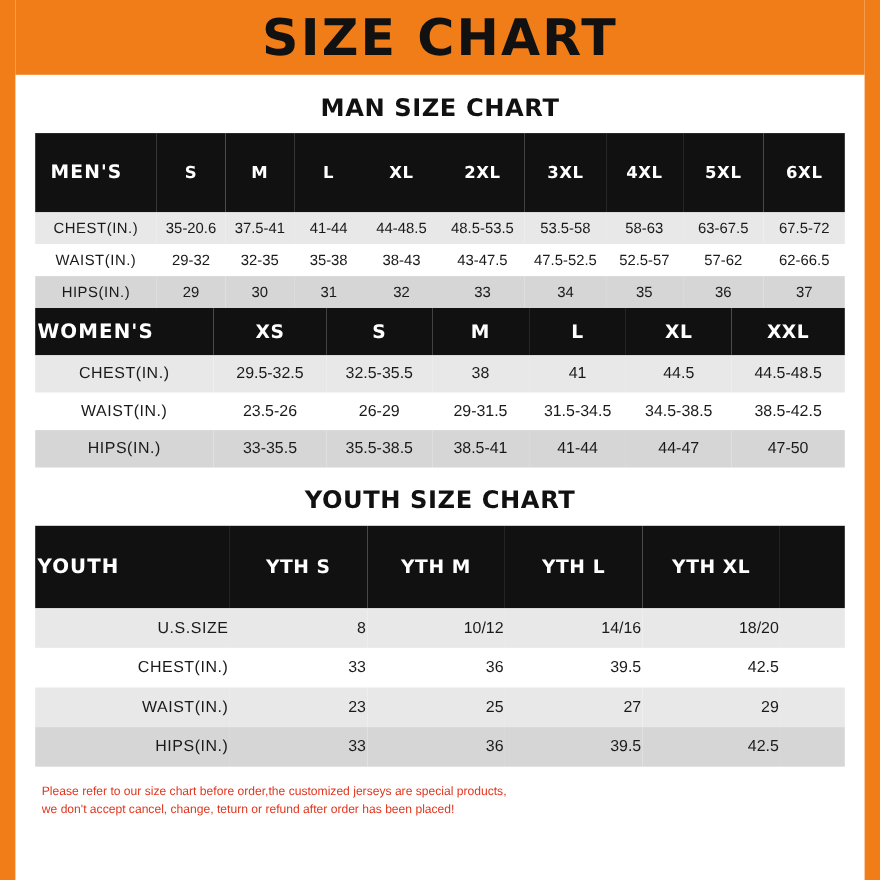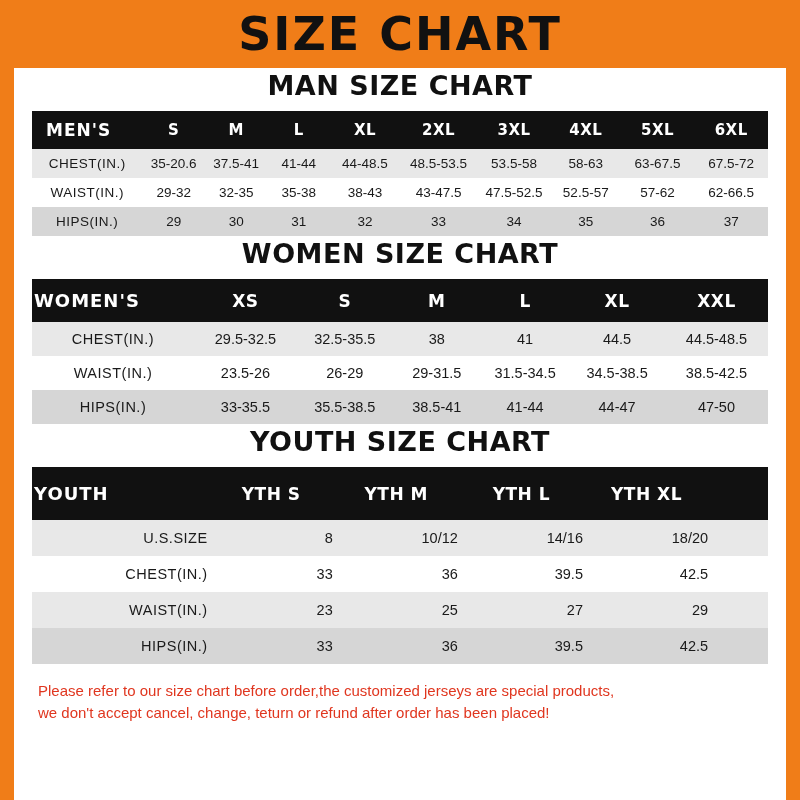--- a/index.html
+++ b/index.html
@@ -33,37 +33,37 @@
     color: #111111;
     line-height: 1;
   }
   .content {
     padding: 0 18px;
   }
   .section-title {
     text-align: center;
     font-family: "DejaVu Sans", sans-serif;
     font-weight: bold;
-    font-size: 27px;
+    font-size: 22px;
     color: #111111;
     letter-spacing: 0.5px;
-    margin: 2px 0 10px 0;
+    margin: 18px 0 10px 0;
   }
   table.size-table {
     width: 100%;
     border-collapse: collapse;
     table-layout: fixed;
   }
   table.size-table th {
     background: #111111;
     color: #ffffff;
     font-family: "DejaVu Sans", sans-serif;
     font-weight: bold;
     font-size: 15px;
-    padding: 9px 2px;
+    padding: 26px 2px;
     text-align: center;
     letter-spacing: 0.5px;
   }
   table.size-table th.rowhead {
     text-align: left;
     padding-left: 14px;
     font-size: 17px;
     letter-spacing: 1px;
   }
   table.size-table td {
@@ -81,28 +81,28 @@
   tr.row-a td { background: #e8e8e8; }
   tr.row-b td { background: #ffffff; }
   tr.row-c td { background: #d6d6d6; }
 
   
   #women-table td { font-size: 14.5px; padding: 9px 1px; }
   #women-table th { font-size: 17px; padding: 11px 2px; }
   #women-table th.rowhead { font-size: 18px; }
 
   #youth-table td { font-size: 14.5px; padding: 10px 1px; text-align: right; }
-  #youth-table th { font-size: 17px; padding: 16px 2px; }
+  #youth-table th { font-size: 17px; padding: 27px 2px; }
   #youth-table th.rowhead { font-size: 18px; }
 
   .footer-note {
     margin-top: 16px;
     padding: 0 6px 8px 6px;
     color: #e0361f;
-    font-size: 15px;
+    font-size: 11px;
     line-height: 1.45;
     font-family: "Liberation Sans", sans-serif;
   }
   .footer-note div { white-space: nowrap; }
 </style>
 </head>
 <body>
 
 <div id="page">
 
@@ -173,21 +173,20 @@
           <td>32</td>
           <td>33</td>
           <td>34</td>
           <td>35</td>
           <td>36</td>
           <td>37</td>
         </tr>
       </tbody>
     </table>
 
-    <div class="section-title">WOMEN SIZE CHART</div>
     <table class="size-table" id="women-table">
       <colgroup>
         <col style="width:22%">
           <col style="width:14%">
           <col style="width:13%">
           <col style="width:12%">
         <col style="width:12%">
           <col style="width:13%">
           <col style="width:14%">
       </colgroup>

